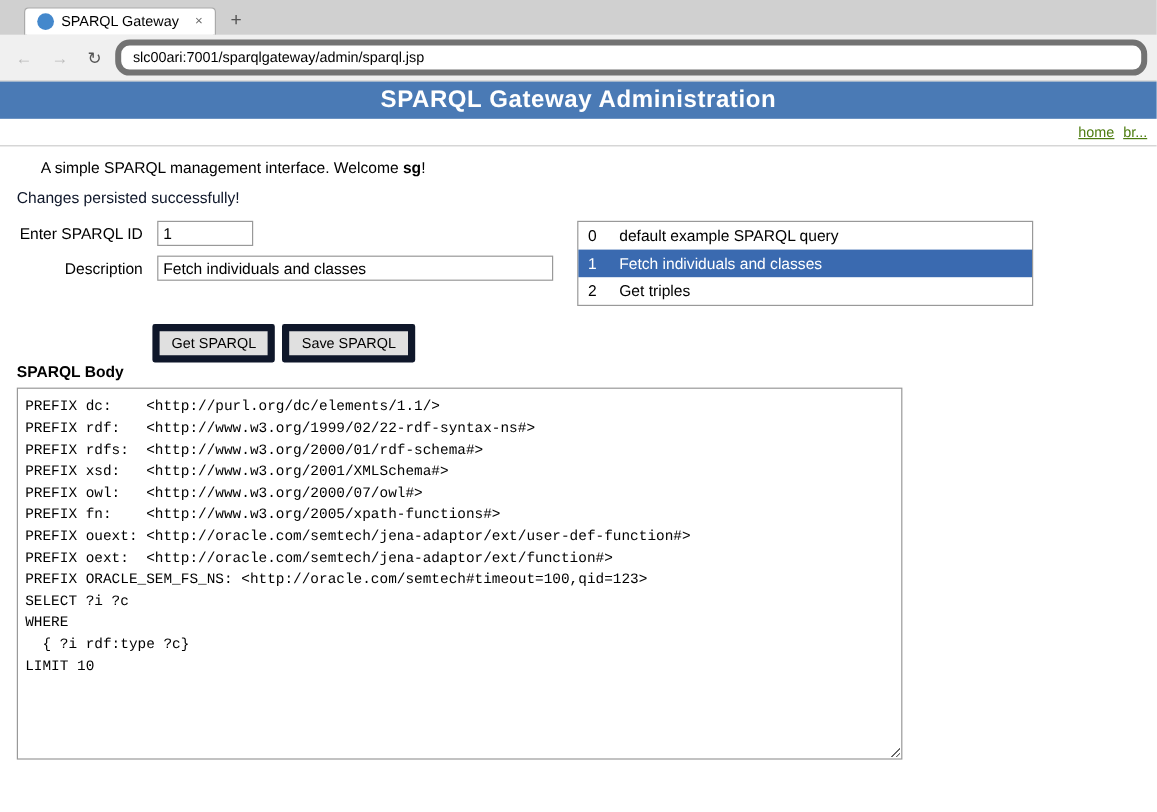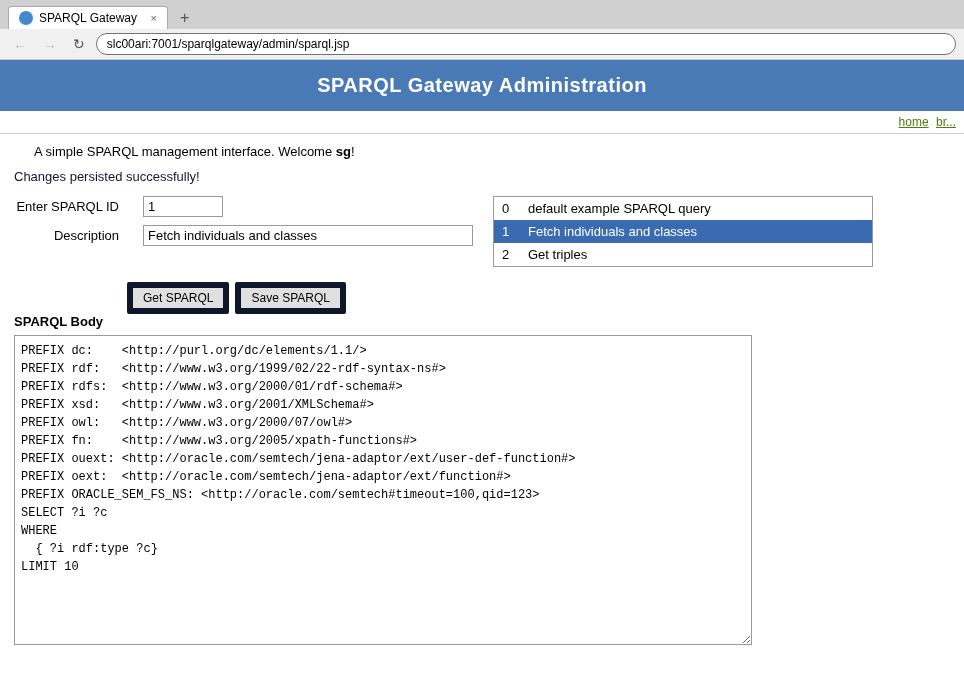--- a/index.html
+++ b/index.html
@@ -1,20 +1,20 @@
 <!DOCTYPE html>
 <html><head>
   <meta charset="utf-8">
   <style>
     * { margin: 0; padding: 0; box-sizing: border-box; }
     body { font-family: Arial, sans-serif; font-size: 13px; background: #fff; }
 
     
     .browser-chrome { background: #e8e8e8; }
-    .tab-bar { background: #d0d0d0; display: flex; align-items: flex-end; padding: 6px 0 0 8px; gap: 4px; }
+    .tab-bar { background: #d0d0d0; display: flex; align-items: flex-end; padding: 6px 0 0 20px; gap: 4px; }
     .tab-active {
       background: #fff;
       border: 1px solid #aaa;
       border-bottom: none;
       border-radius: 4px 4px 0 0;
       padding: 4px 10px;
       font-size: 12px;
       display: flex;
       align-items: center;
       gap: 6px;
@@ -37,33 +37,33 @@
       border: none;
       cursor: pointer;
       font-size: 14px;
       color: #555;
       padding: 2px 5px;
       border-radius: 3px;
     }
     .nav-btn.disabled { color: #bbb; cursor: default; }
     .address-bar {
       flex: 1;
-      border: 1px solid #737373;
+      border: 5px solid #737373;
       border-radius: 12px;
       padding: 3px 10px;
       font-size: 12px;
       background: #fff;
     }
 
     
     .page-header {
       background: #4a7ab5;
       color: #fff;
       text-align: center;
-      padding: 14px;
+      padding: 4px;
       font-size: 20px;
       font-weight: bold;
       letter-spacing: 0.5px;
     }
 
     .page-top-nav {
       text-align: right;
       padding: 4px 8px;
       font-size: 12px;
       border-bottom: 1px solid #ccc;
@@ -74,21 +74,21 @@
 
     .welcome-text { font-size: 13px; margin-bottom: 10px; margin-left: 20px; }
     .welcome-text strong { font-weight: bold; }
 
     .success-msg { color: #0f172a; font-size: 13px; margin-bottom: 12px; }
 
     .form-and-list { display: flex; gap: 20px; align-items: flex-start; }
 
     .form-section { flex: 0 0 auto; }
     .form-row { display: flex; align-items: center; margin-bottom: 8px; }
-    .form-label { width: 105px; text-align: right; margin-right: 24px; font-size: 13px; }
+    .form-label { width: 105px; text-align: right; margin-right: 12px; font-size: 13px; }
     .form-input { border: 1px solid #999; padding: 2px 4px; font-size: 13px; }
     .form-input-id { width: 80px; }
     .form-input-desc { width: 330px; }
 
     .btn-row { display: flex; gap: 6px; margin-left: 113px; margin-top: 4px; }
     .btn {
       background: #e0e0e0;
       border: 6px solid #0f172a;
       padding: 3px 10px;
       font-size: 12px;

